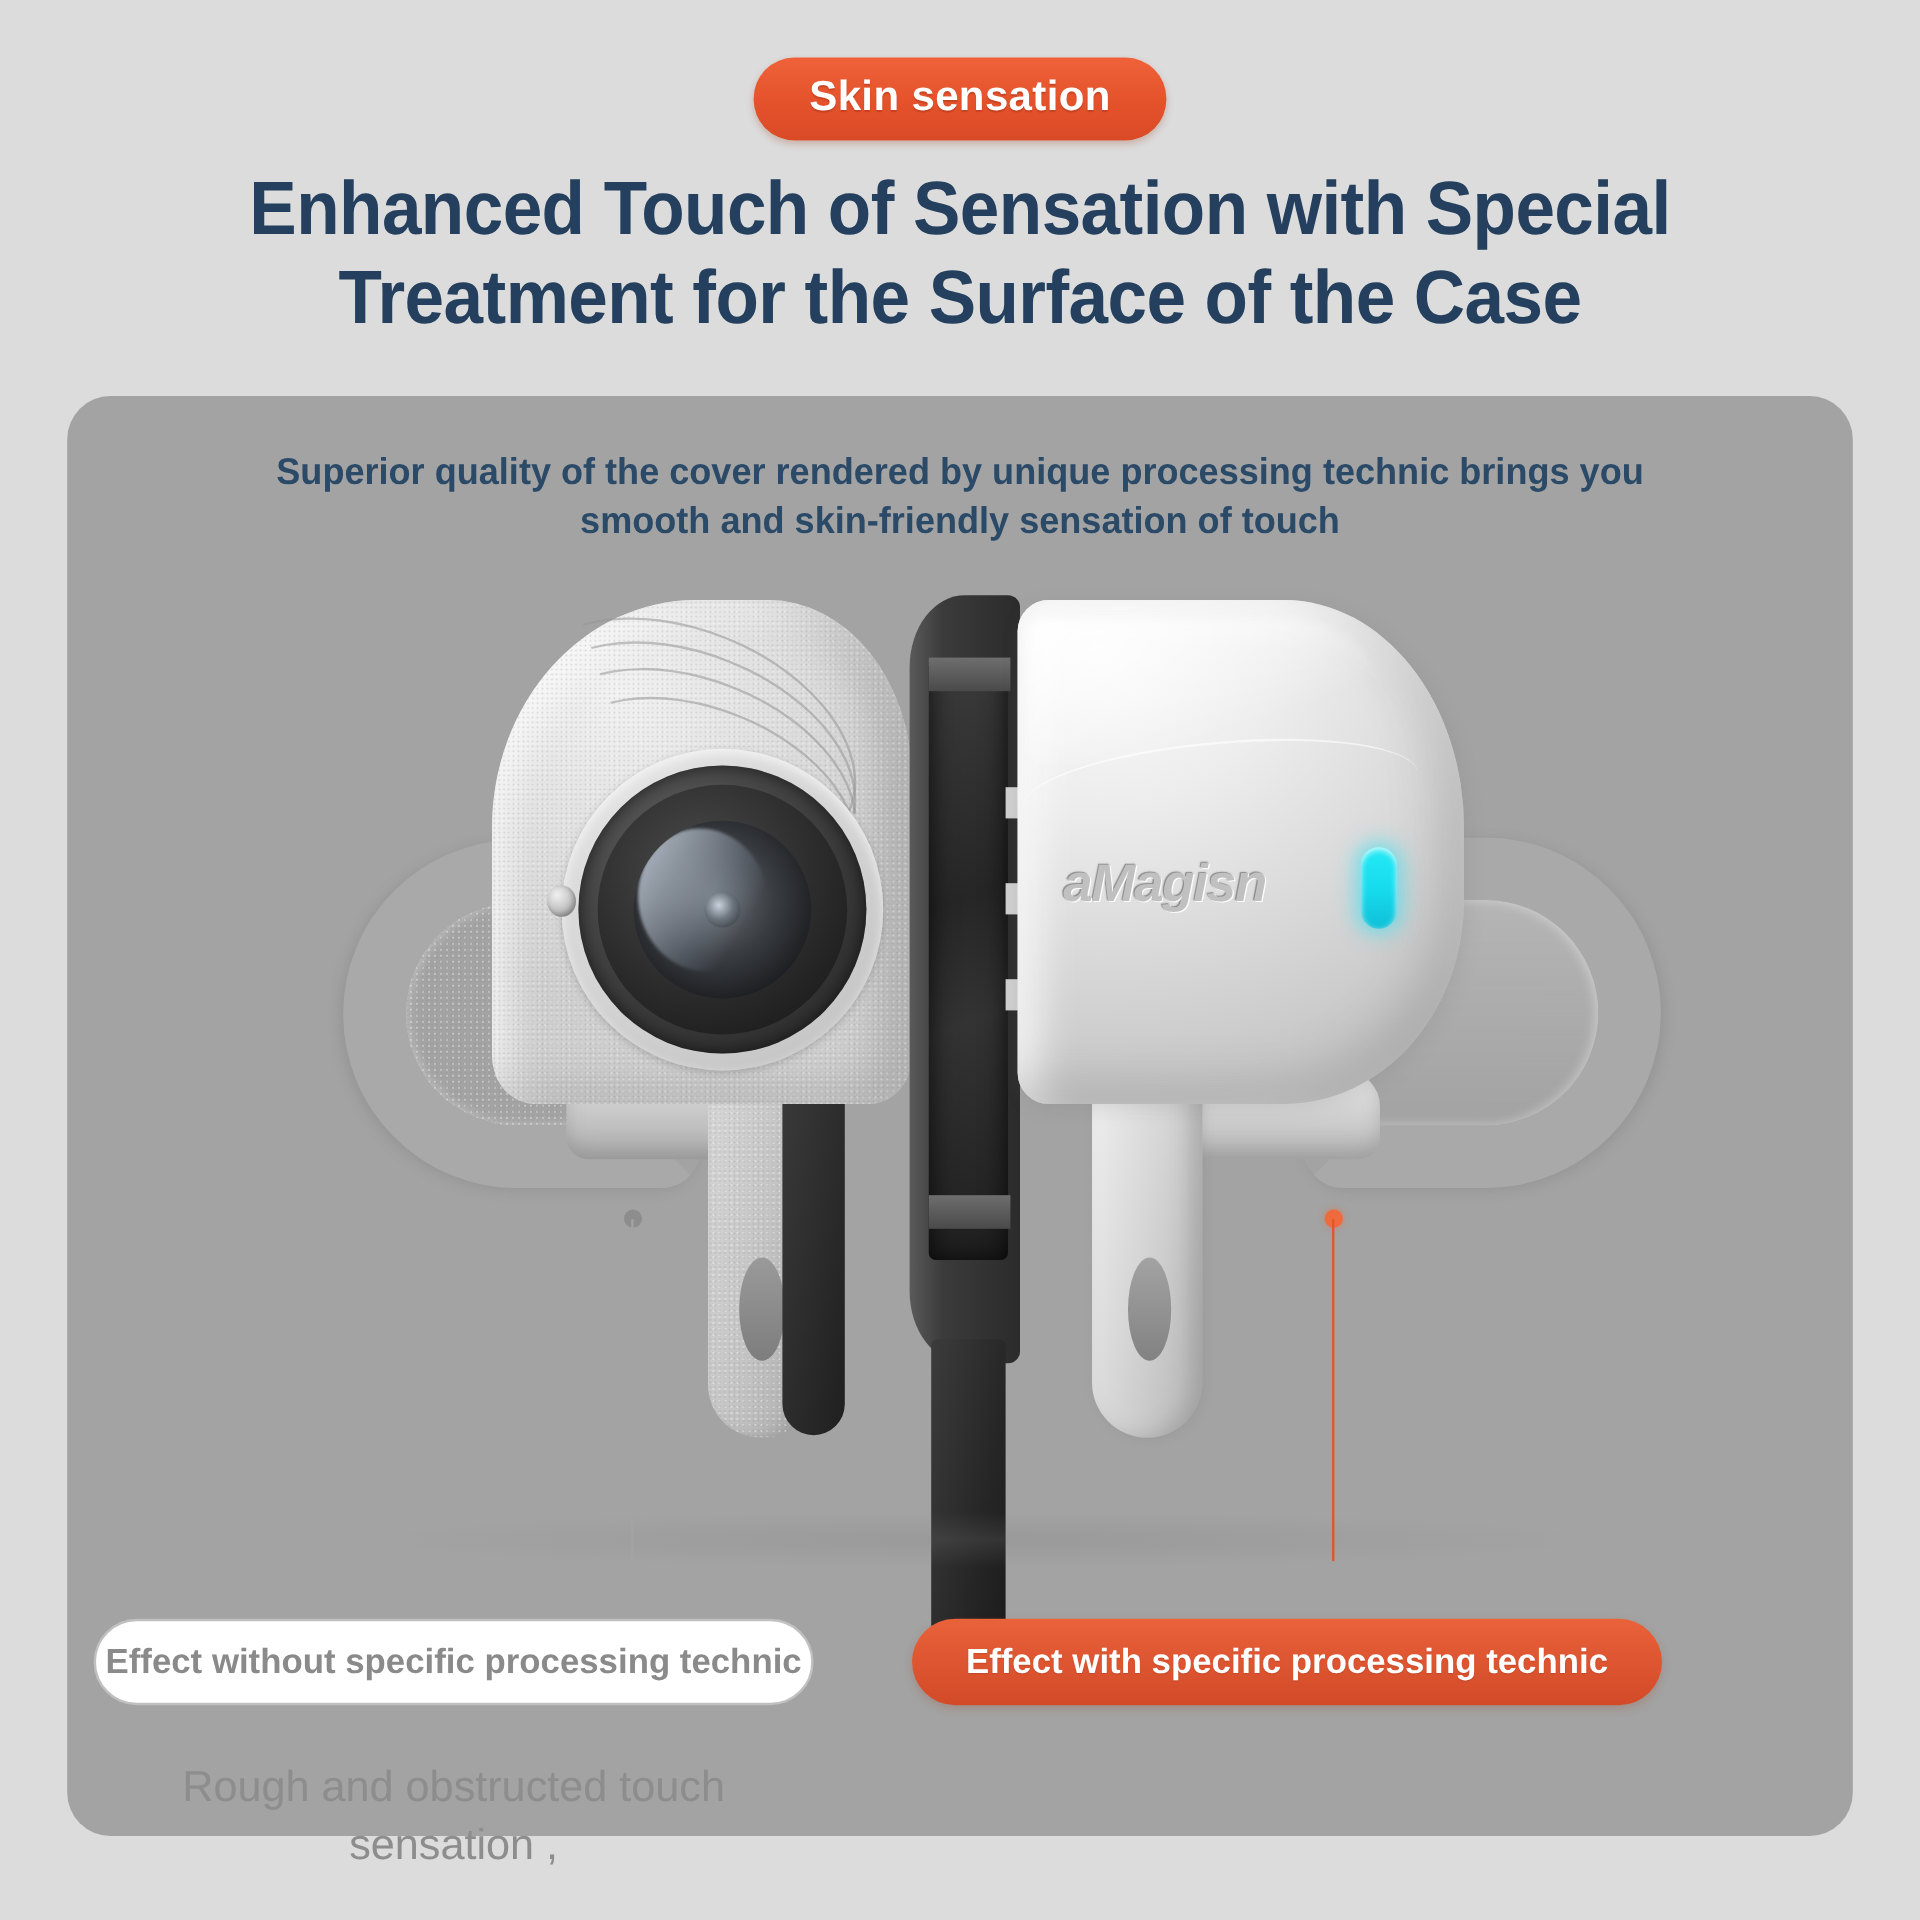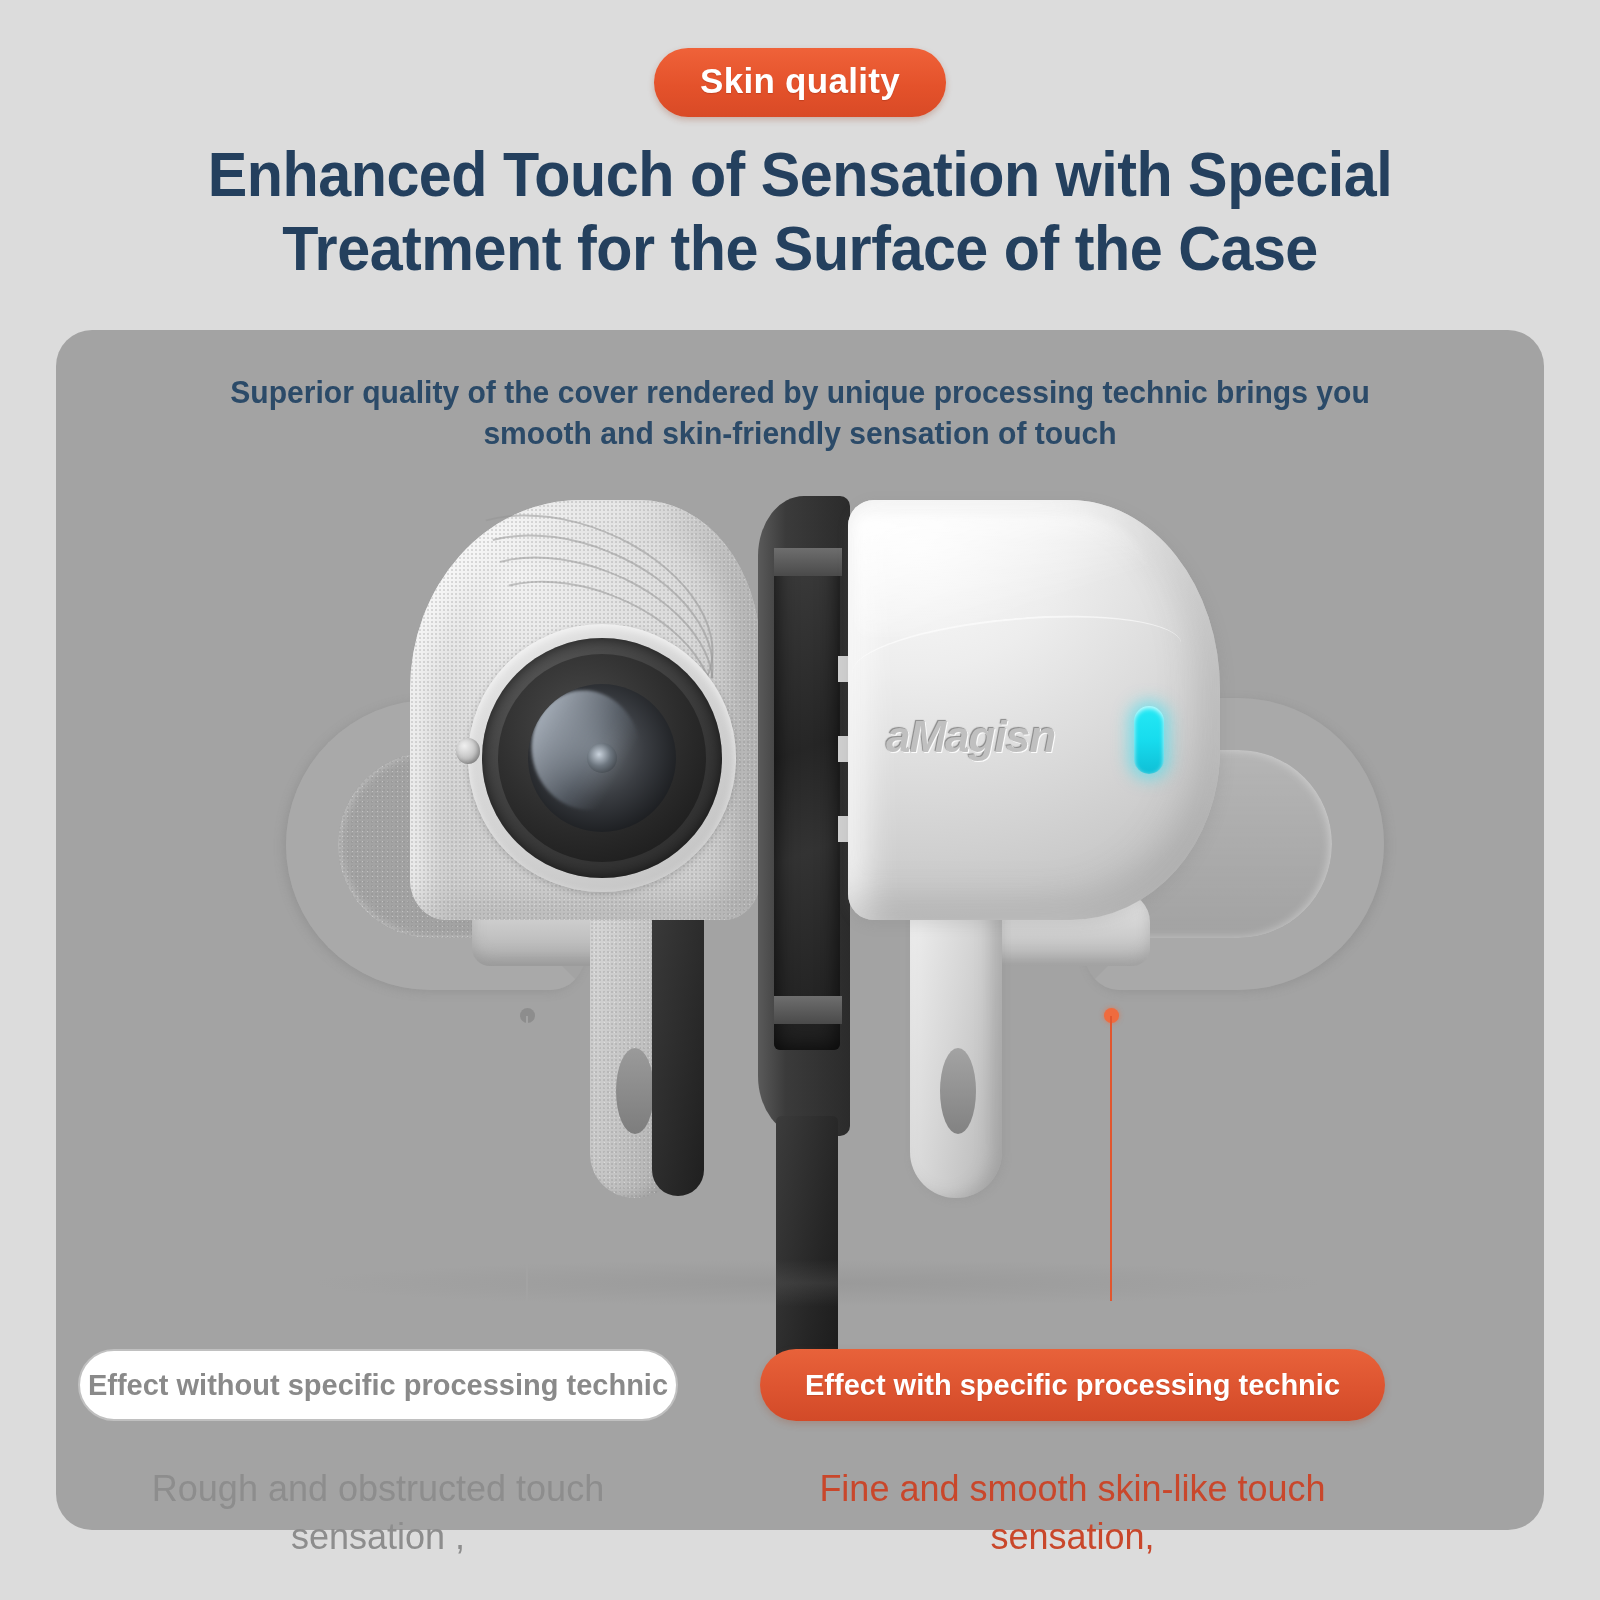--- a/index.html
+++ b/index.html
@@ -316,21 +316,21 @@
   .caption {
     position:absolute; text-align:center; font-size:36px; line-height:1.32; font-weight:400;margin-top:37px;
   }
   .cap-left  { left:78px;  top:1428px; width:600px; color:#8d8d8d; }
   .cap-right { left:760px; top:1428px; width:625px; color:#c9472b; }
 </style>
 </head>
 <body>
 
 <div class="badge-wrap">
-  <span class="badge">Skin quality</span>
+  <span class="badge">Skin sensation</span>
 </div>
 
 <div class="heading">
   <div>Enhanced Touch of Sensation with Special</div>
   <div>Treatment for the Surface of the Case</div>
 </div>
 
 <div class="card">
 
   <div class="subtitle">
@@ -419,14 +419,13 @@
 
 <div class="label-box label-left">Effect without specific processing technic</div>
 
 <div class="label-box label-right">Effect with specific processing technic</div>
 
 <div class="caption cap-left">
   <div>Rough and obstructed touch sensation ,</div>
 </div>
 
 <div class="caption cap-right">
-  <div>Fine and smooth skin-like  touch sensation,</div>
 </div>
 
 </body></html>

